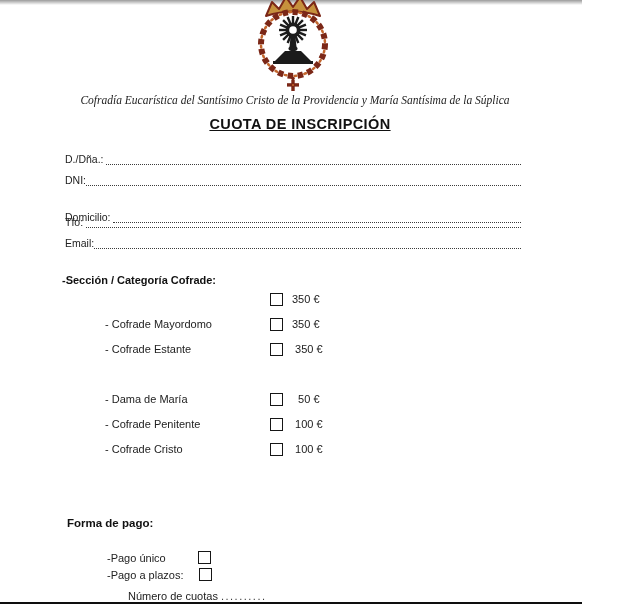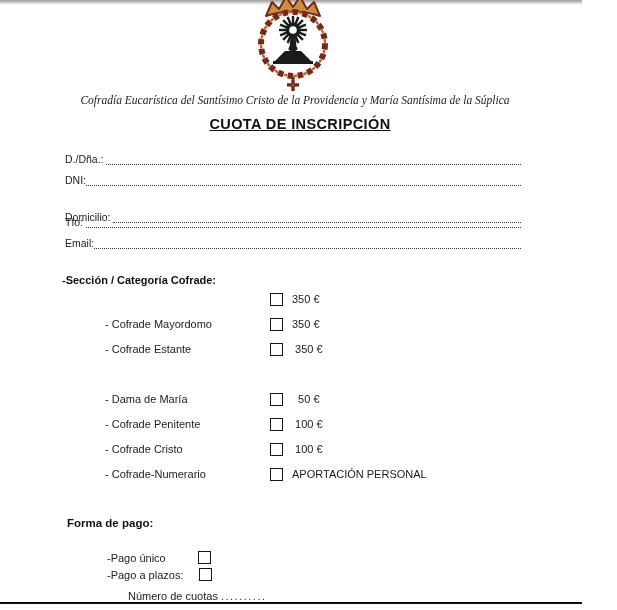--- a/index.html
+++ b/index.html
@@ -131,25 +131,20 @@
   <div class="cat-row" style="top:417px">
     <span class="cat-label">- Cofrade Penitente</span>
     <span class="checkbox cat-check"></span>
     <span class="cat-price"> 100 €</span>
   </div>
   <div class="cat-row" style="top:442px">
     <span class="cat-label">- Cofrade Cristo</span>
     <span class="checkbox cat-check"></span>
     <span class="cat-price"> 100 €</span>
   </div>
-  <div class="cat-row" style="top:467px">
-    <span class="cat-label">- Cofrade-Numerario</span>
-    <span class="checkbox cat-check"></span>
-    <span class="cat-price">APORTACIÓN PERSONAL</span>
-  </div>
 
   <div class="pay-heading">Forma de pago:</div>
 
   <div class="pay-row" style="top:551px">
     <span class="pay-label">-Pago único</span>
     <span class="checkbox pay-check"></span>
   </div>
   <div class="pay-row" style="top:568px">
     <span class="pay-label">-Pago a plazos:</span>
     <span class="checkbox pay-check" style="left:199px"></span>

